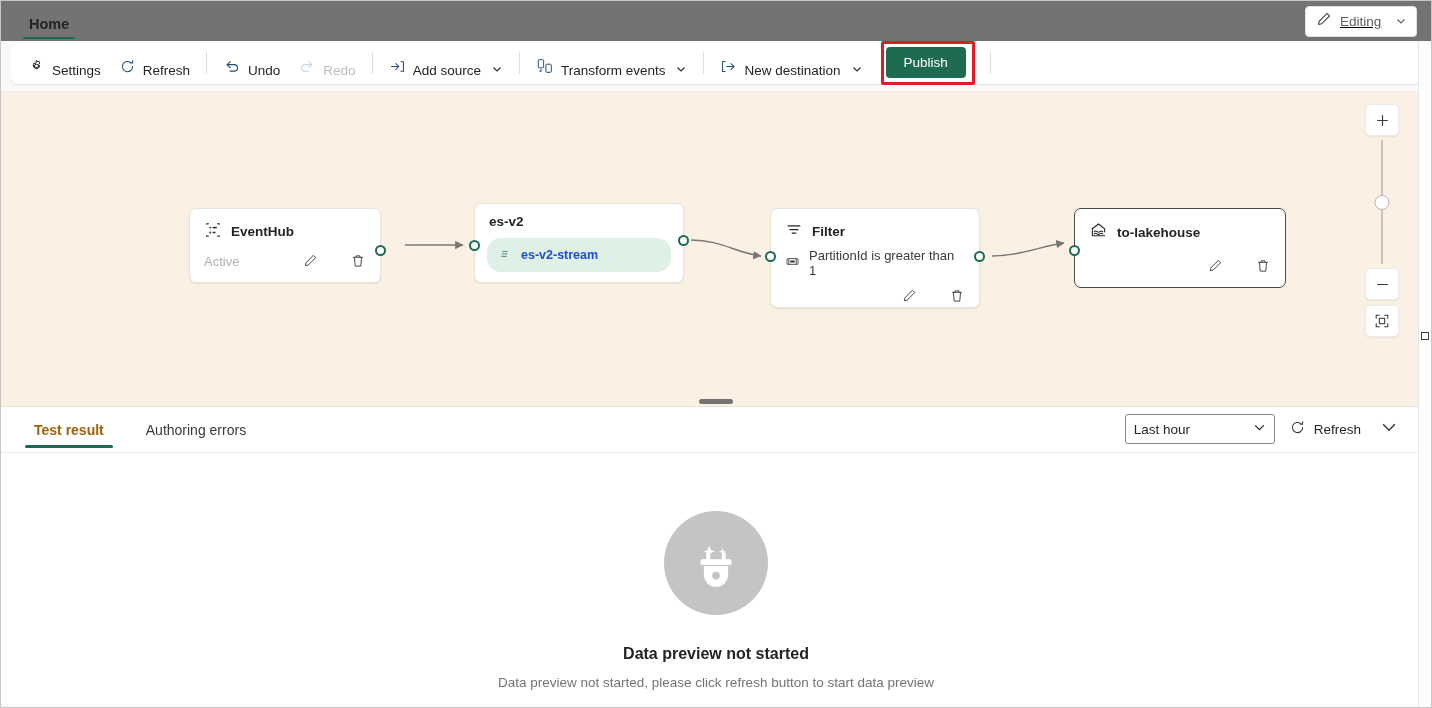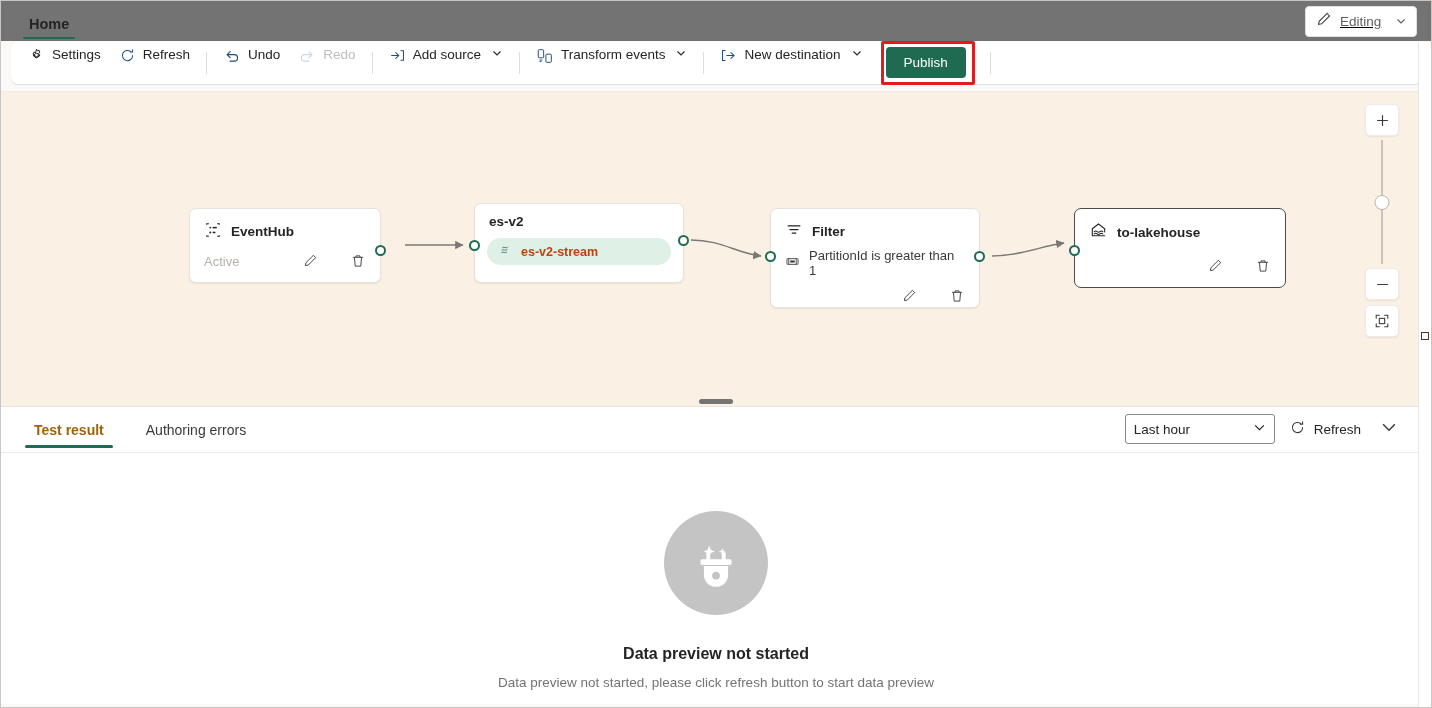--- a/index.html
+++ b/index.html
@@ -68,21 +68,21 @@
     height: 43px;
     background: #ffffff;
     border-radius: 7px;
     display: flex;
     align-items: center;
     padding: 0 8px;
     box-shadow: 0 0.5px 1px rgba(0,0,0,0.10);
   }
   .cmd {
     display: flex;
-    align-items: flex-start;
+    align-items: flex-end;
     gap: 7px;
     height: 31px;
     padding: 0 9px;
     border-radius: 4px;
     font-size: 13.5px;
     color: #242424;
     cursor: pointer;
     white-space: nowrap;
   }
   .cmd.disabled { color: #bdbdbd; cursor: default; }
@@ -162,30 +162,30 @@
   .port {
     position: absolute;
     width: 11px; height: 11px;
     border-radius: 50%;
     background: #ffffff;
     border: 2px solid #1f6b52;
     cursor: pointer;
   }
   .stream-pill {
     margin: 9px 12px 14px 12px;
-    height: 27px;
+    height: 34px;
     background: #dff0e7;
     border-radius: 14px;
     display: flex;
     align-items: center;
     gap: 8px;
     padding: 0 12px;
     font-size: 12.5px;
     font-weight: 700;
-    color: #c2410c;
+    color: #1d4ed8;
     cursor: pointer;
   }
   .cond-row {
     display: flex;
     align-items: center;
     gap: 9px;
     padding: 6px 14px 0 14px;
     font-size: 13px;
     color: #3b3a39;
   }

